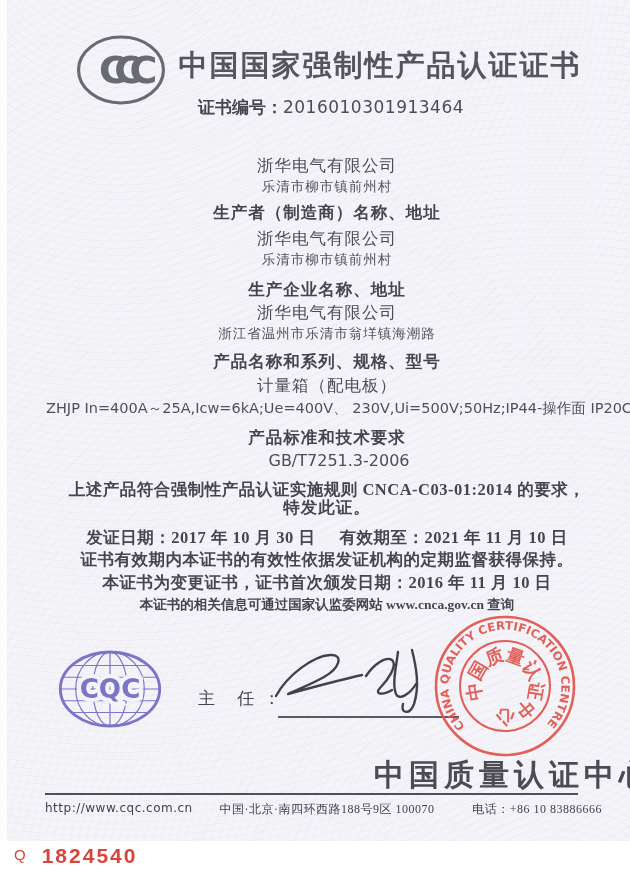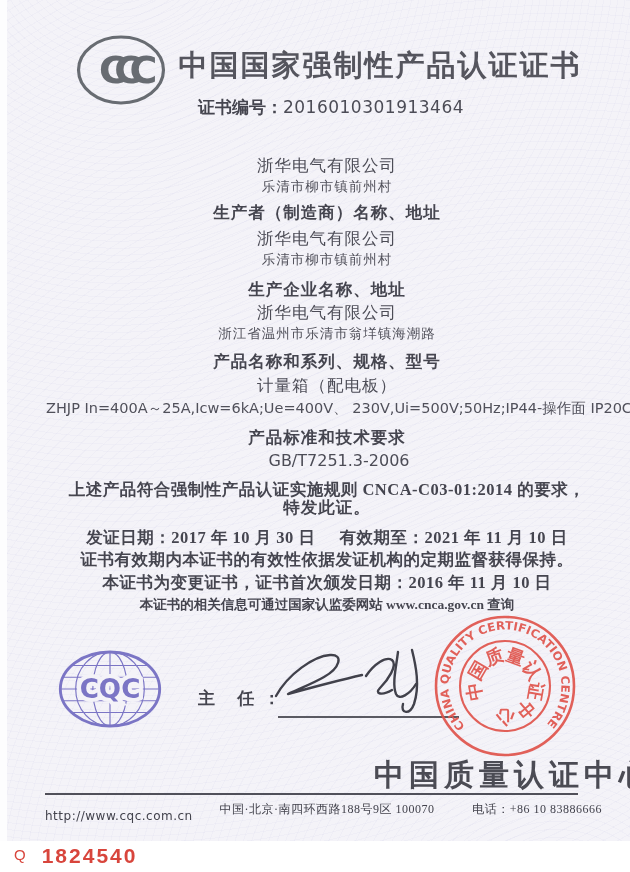--- a/index.html
+++ b/index.html
@@ -24,30 +24,30 @@
   .bold{font-weight:bold;}
   .title{
     position:absolute;left:150px;top:46px;width:460px;text-align:center;
     font-size:29px;font-weight:bold;letter-spacing:2px;color:#55555e;
   }
   .certno{position:absolute;left:0;top:96px;width:100%;text-align:center;}
   .certno .cl{font-weight:bold;font-size:17px;color:#45454f;margin-left:8px;}
   .certno .cn{font-family:"DejaVu Sans","Liberation Sans",sans-serif;font-size:17px;color:#4c4c56;letter-spacing:0.5px;}
   .dates-row{position:absolute;left:0;top:527px;width:100%;display:flex;justify-content:center;gap:24px;}
   .dates-row span{font-weight:bold;font-size:16.5px;color:#45454f;letter-spacing:0.5px;}
-  .director{position:absolute;left:198px;top:687px;font-size:17px;font-weight:bold;letter-spacing:9px;color:#45454f;}
+  .director{position:absolute;left:198px;top:687px;font-size:17px;font-weight:normal;letter-spacing:9px;color:#45454f;}
   .sig-line{position:absolute;left:278px;top:716px;width:181px;height:2px;background:#5a5a62;}
   .org-title{
     position:absolute;left:0;top:755px;width:100%;text-align:right;
     font-family:"DejaVu Sans","Liberation Sans",sans-serif;
     font-size:30px;font-weight:bold;letter-spacing:5px;color:#4b4b54;
   }
   .rule{position:absolute;left:45px;top:793px;width:533px;height:2px;background:#50505a;}
   .foot{position:absolute;top:801px;font-size:12px;color:#42424c;letter-spacing:0.5px;}
-  .foot-web{left:45px;font-family:"DejaVu Sans","Liberation Sans",sans-serif;margin-top:8px;}
+  .foot-web{left:45px;font-family:"DejaVu Sans","Liberation Sans",sans-serif;}
   .foot-addr{left:0;width:100%;text-align:center;}
   .foot-phone{right:52px;}
   .bottom-strip{position:absolute;left:0;top:841px;width:630px;height:31px;background:#ffffff;}
   .serial{position:absolute;left:14px;top:844px;color:#d8453c;font-family:Liberation Sans, sans-serif;}
   .serial .q{font-size:15px;vertical-align:3px;margin-right:16px;}
   .serial .num{font-size:21px;letter-spacing:2px;font-weight:bold;}
   .ccc-logo{position:absolute;left:74px;top:32px;}
   .cqc-logo{position:absolute;left:54px;top:646px;}
   .stamp{position:absolute;left:430px;top:611px;opacity:0.92;}
   .signature{position:absolute;left:270px;top:642px;}

